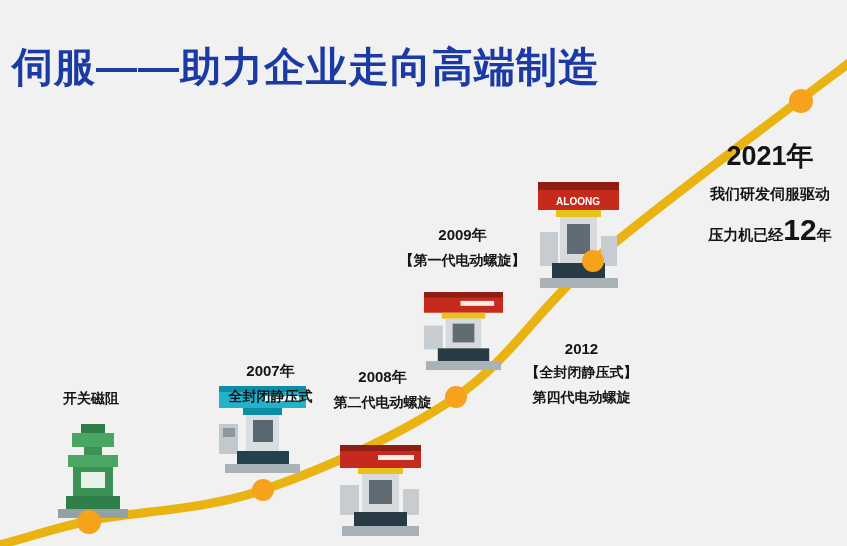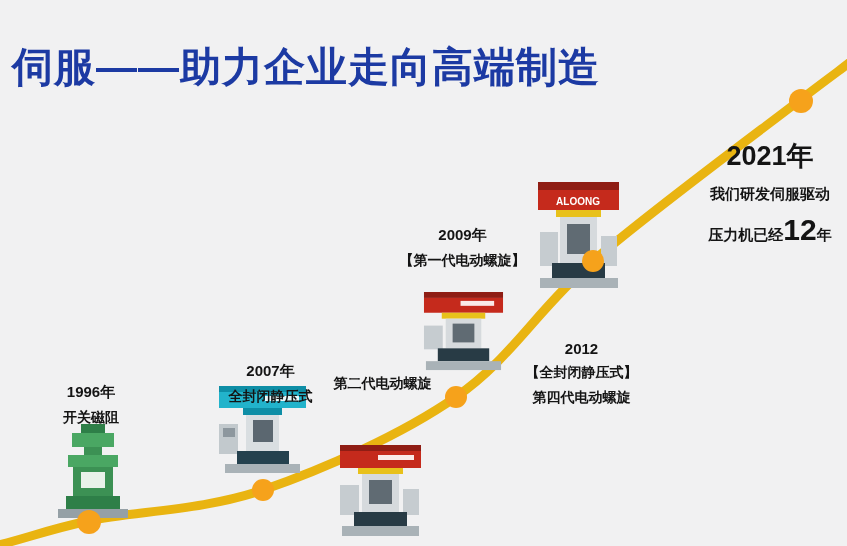--- a/index.html
+++ b/index.html
@@ -108,30 +108,30 @@
 
   <div class="dot big" style="left:77px;top:510px;"></div>
   <div class="dot" style="left:252px;top:479px;"></div>
   <div class="dot" style="left:445px;top:386px;"></div>
   <div class="dot" style="left:582px;top:250px;"></div>
   <div class="dot big" style="left:789px;top:89px;"></div>
 
   <h1 class="title">伺服——助力企业走向高端制造</h1>
 
   <div class="ms" style="left:30px;top:383px;width:122px;">
-    <div class="ms-year">1996年</div>
     <div class="ms-line">开关磁阻</div>
   </div>
 
   <div class="ms" style="left:198px;top:323px;width:145px;margin-top:39px;">
     <div class="ms-year">2007年</div>
     <div class="ms-line">全封闭静压式</div>
   </div>
 
   <div class="ms" style="left:310px;top:368px;width:145px;">
+    <div class="ms-year">2008年</div>
     <div class="ms-line">第二代电动螺旋</div>
   </div>
 
   <div class="ms" style="left:385px;top:226px;width:155px;">
     <div class="ms-year">2009年</div>
     <div class="ms-line">【第一代电动螺旋】</div>
   </div>
 
   <div class="ms" style="left:504px;top:308px;width:155px;margin-top:32px;">
     <div class="ms-year">2012</div>

